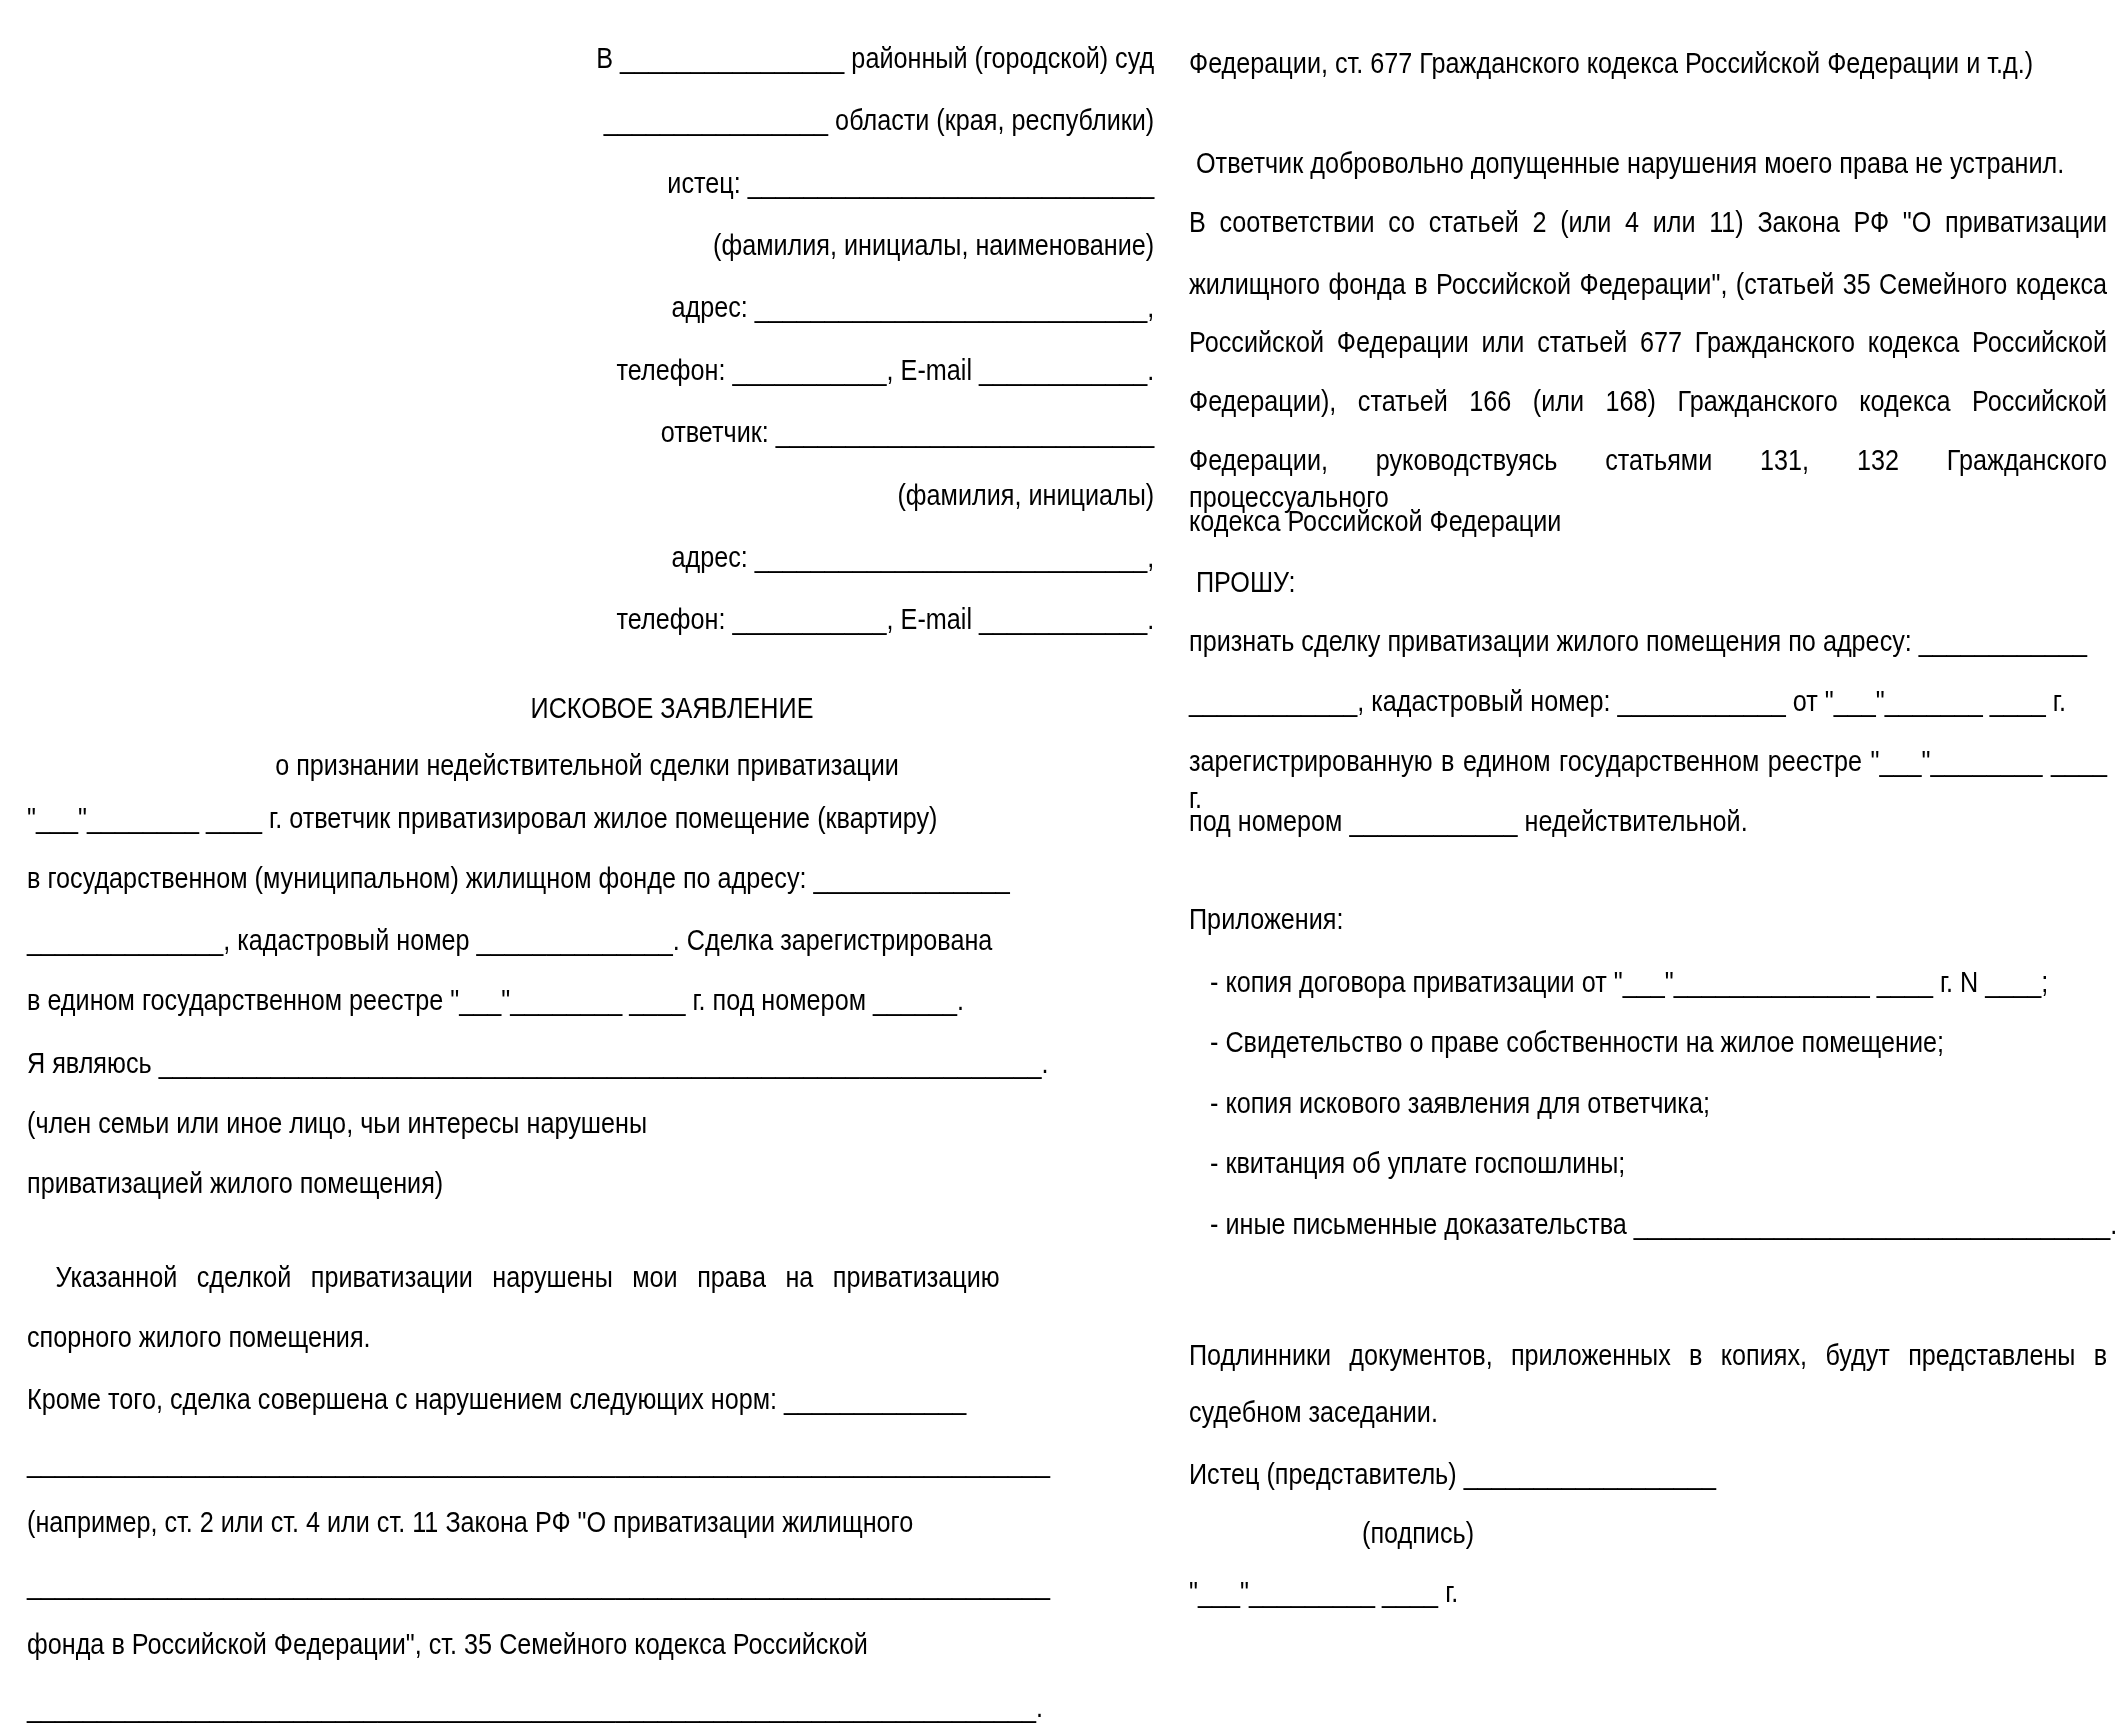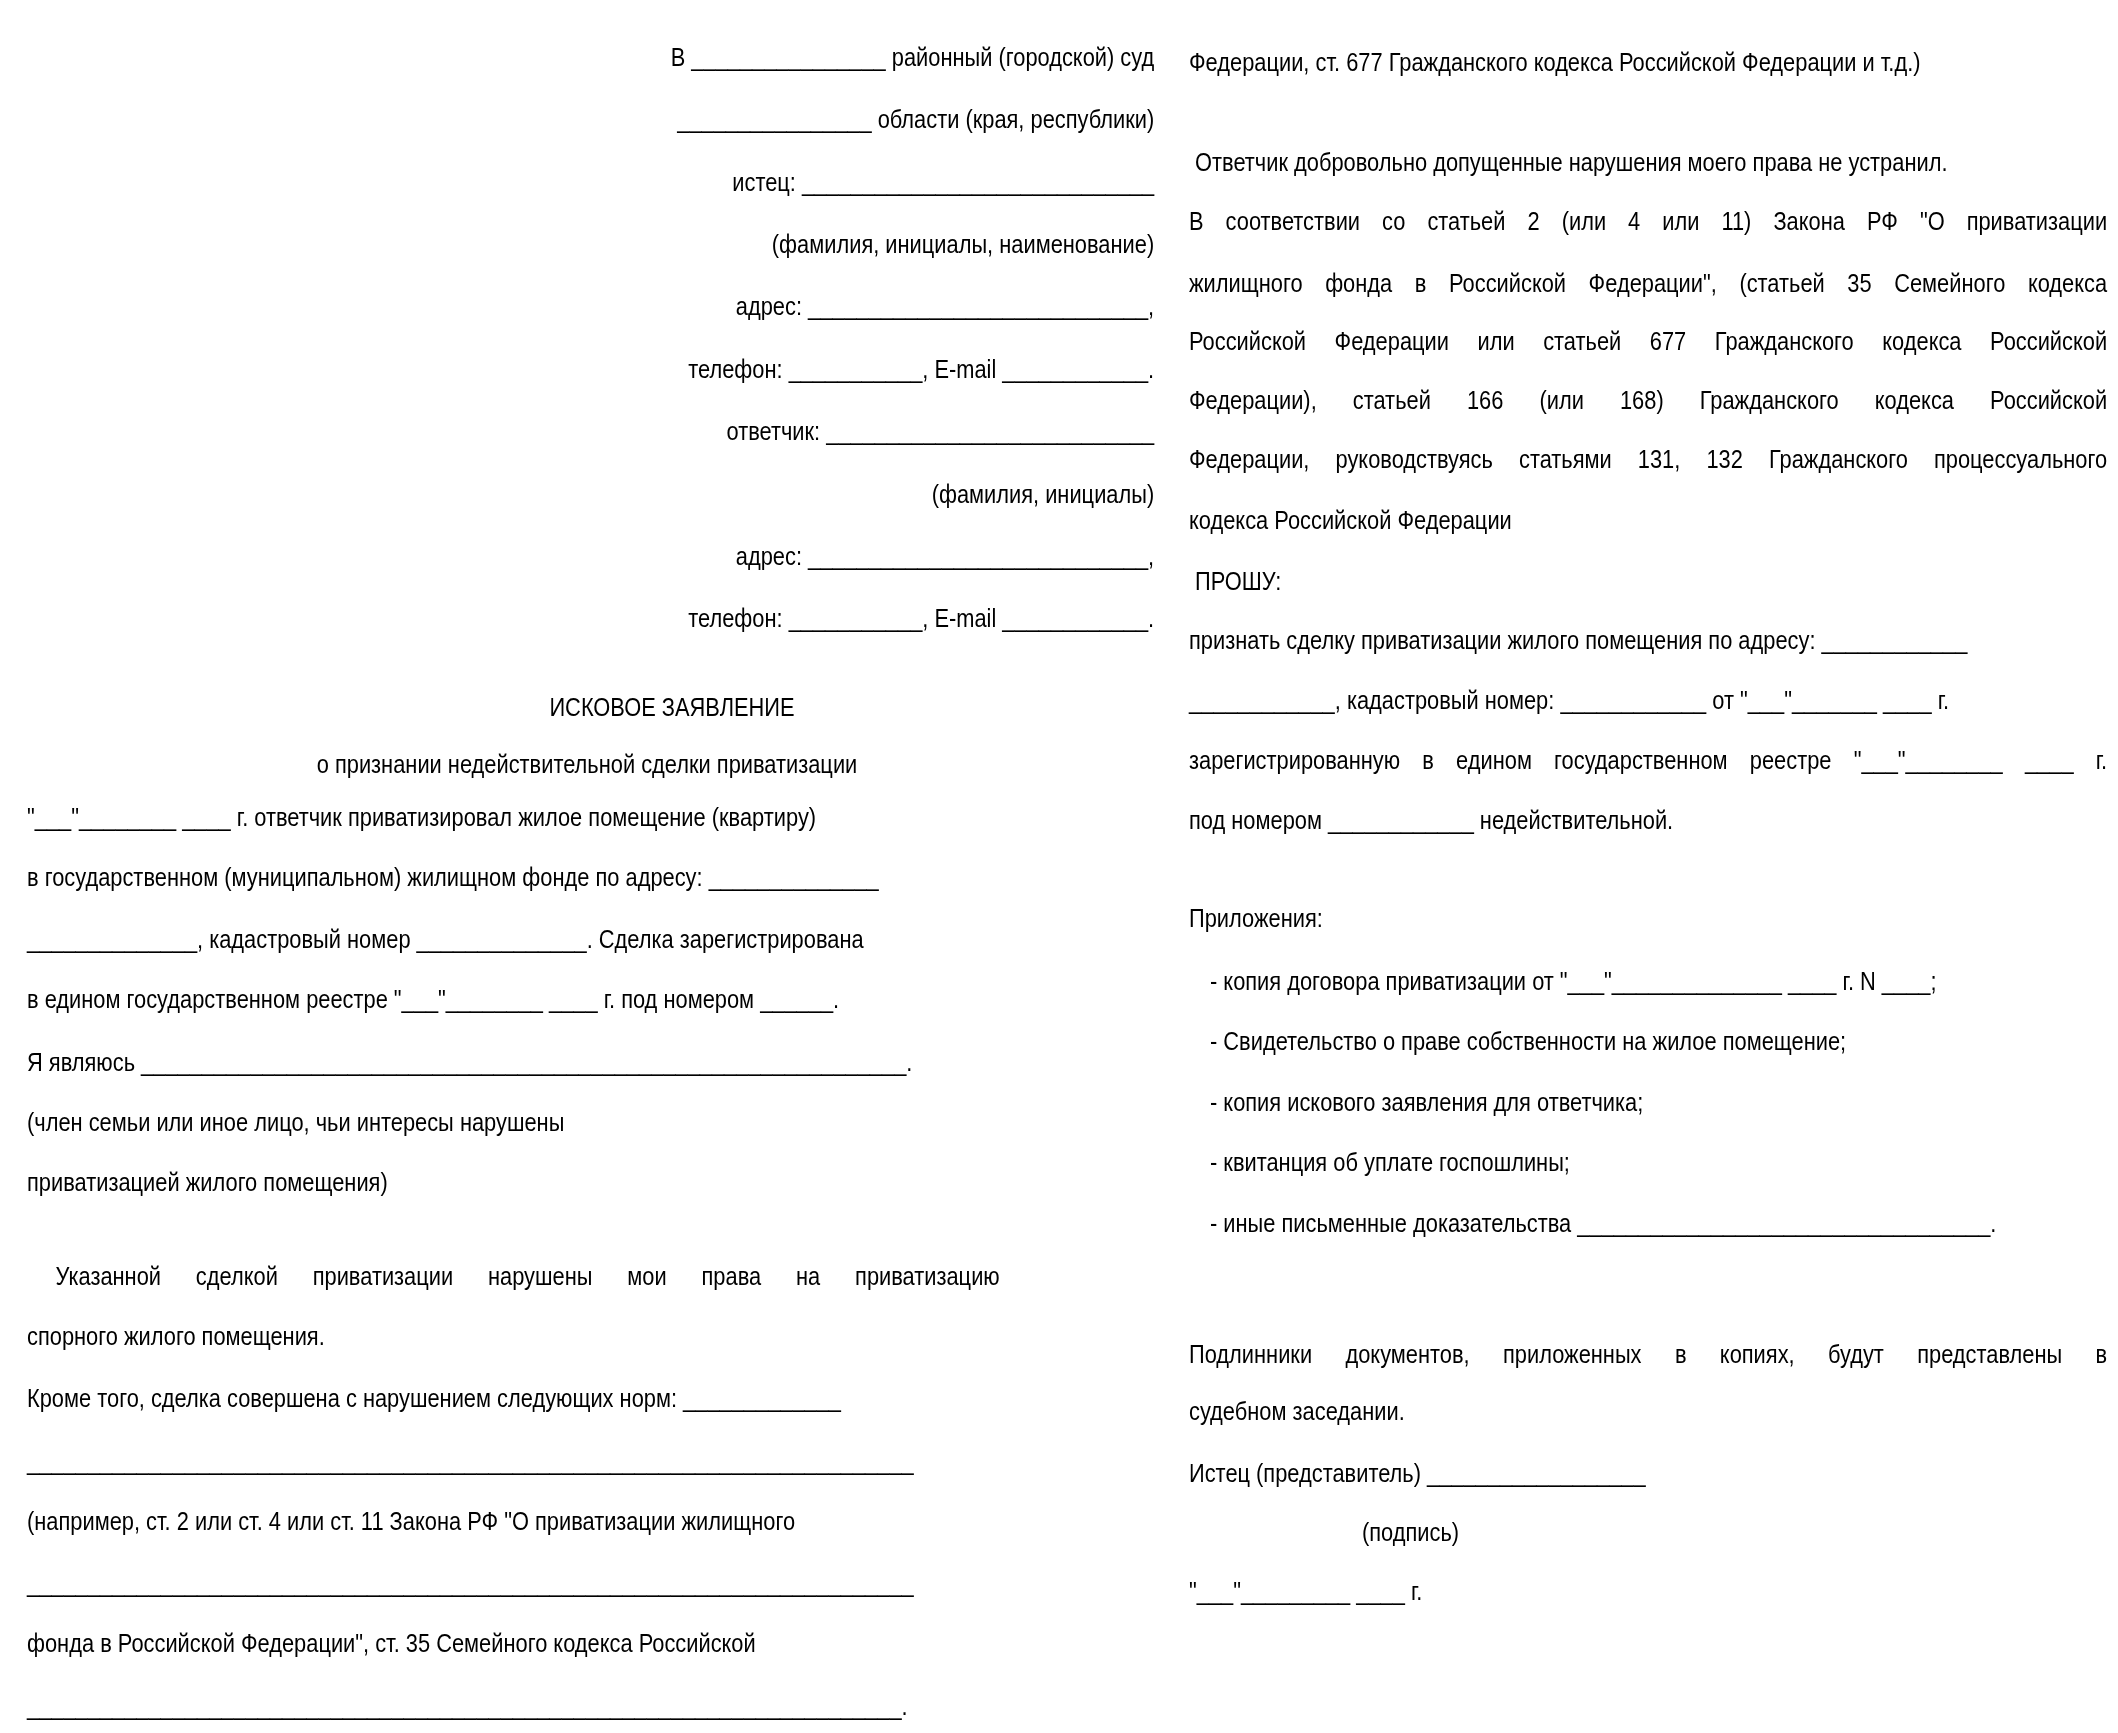--- a/index.html
+++ b/index.html
@@ -7,21 +7,21 @@
     padding: 0;
     background: #ffffff;
   }
   .page {
     position: relative;
     width: 2119px;
     height: 1733px;
     background: #ffffff;
     color: #000000;
     font-family: "Liberation Sans", sans-serif;
-    font-size: 26px;
+    font-size: 30px;
     overflow: hidden;
   }
   .ln {
     position: absolute;
     white-space: pre;
     line-height: 37px;
     box-sizing: border-box;
     transform: scaleX(0.84);
     transform-origin: 0 50%;
   }

